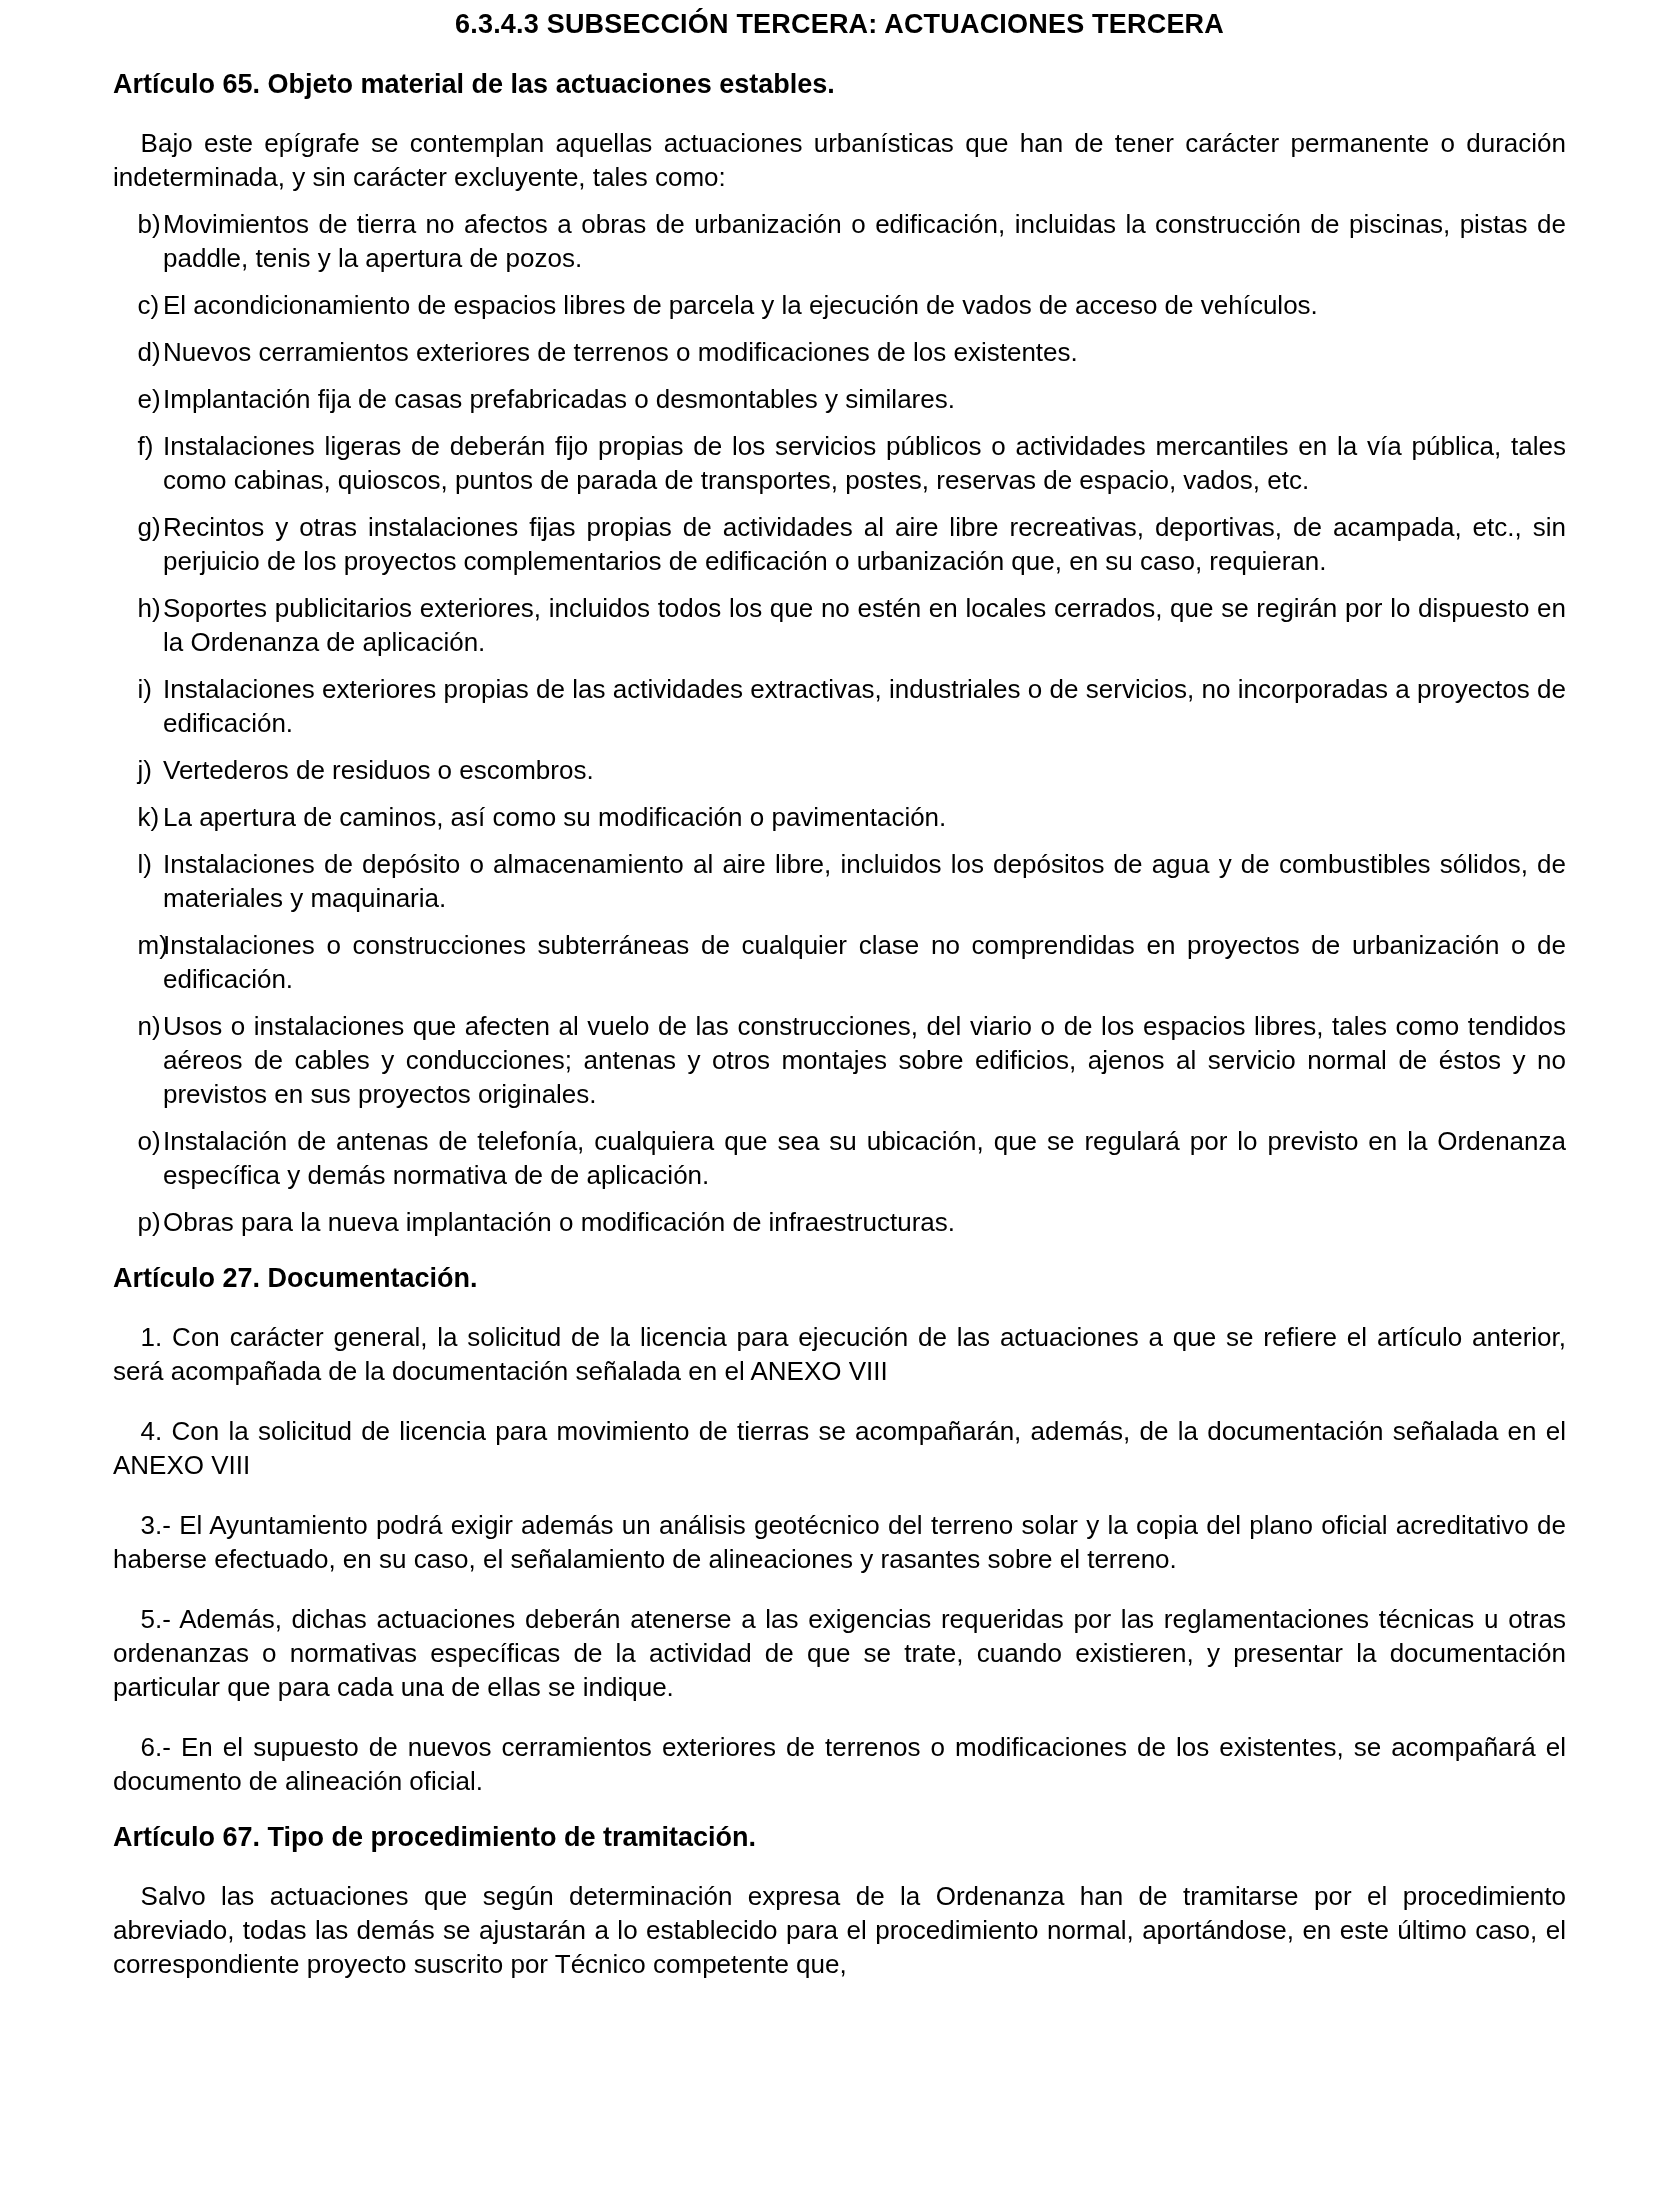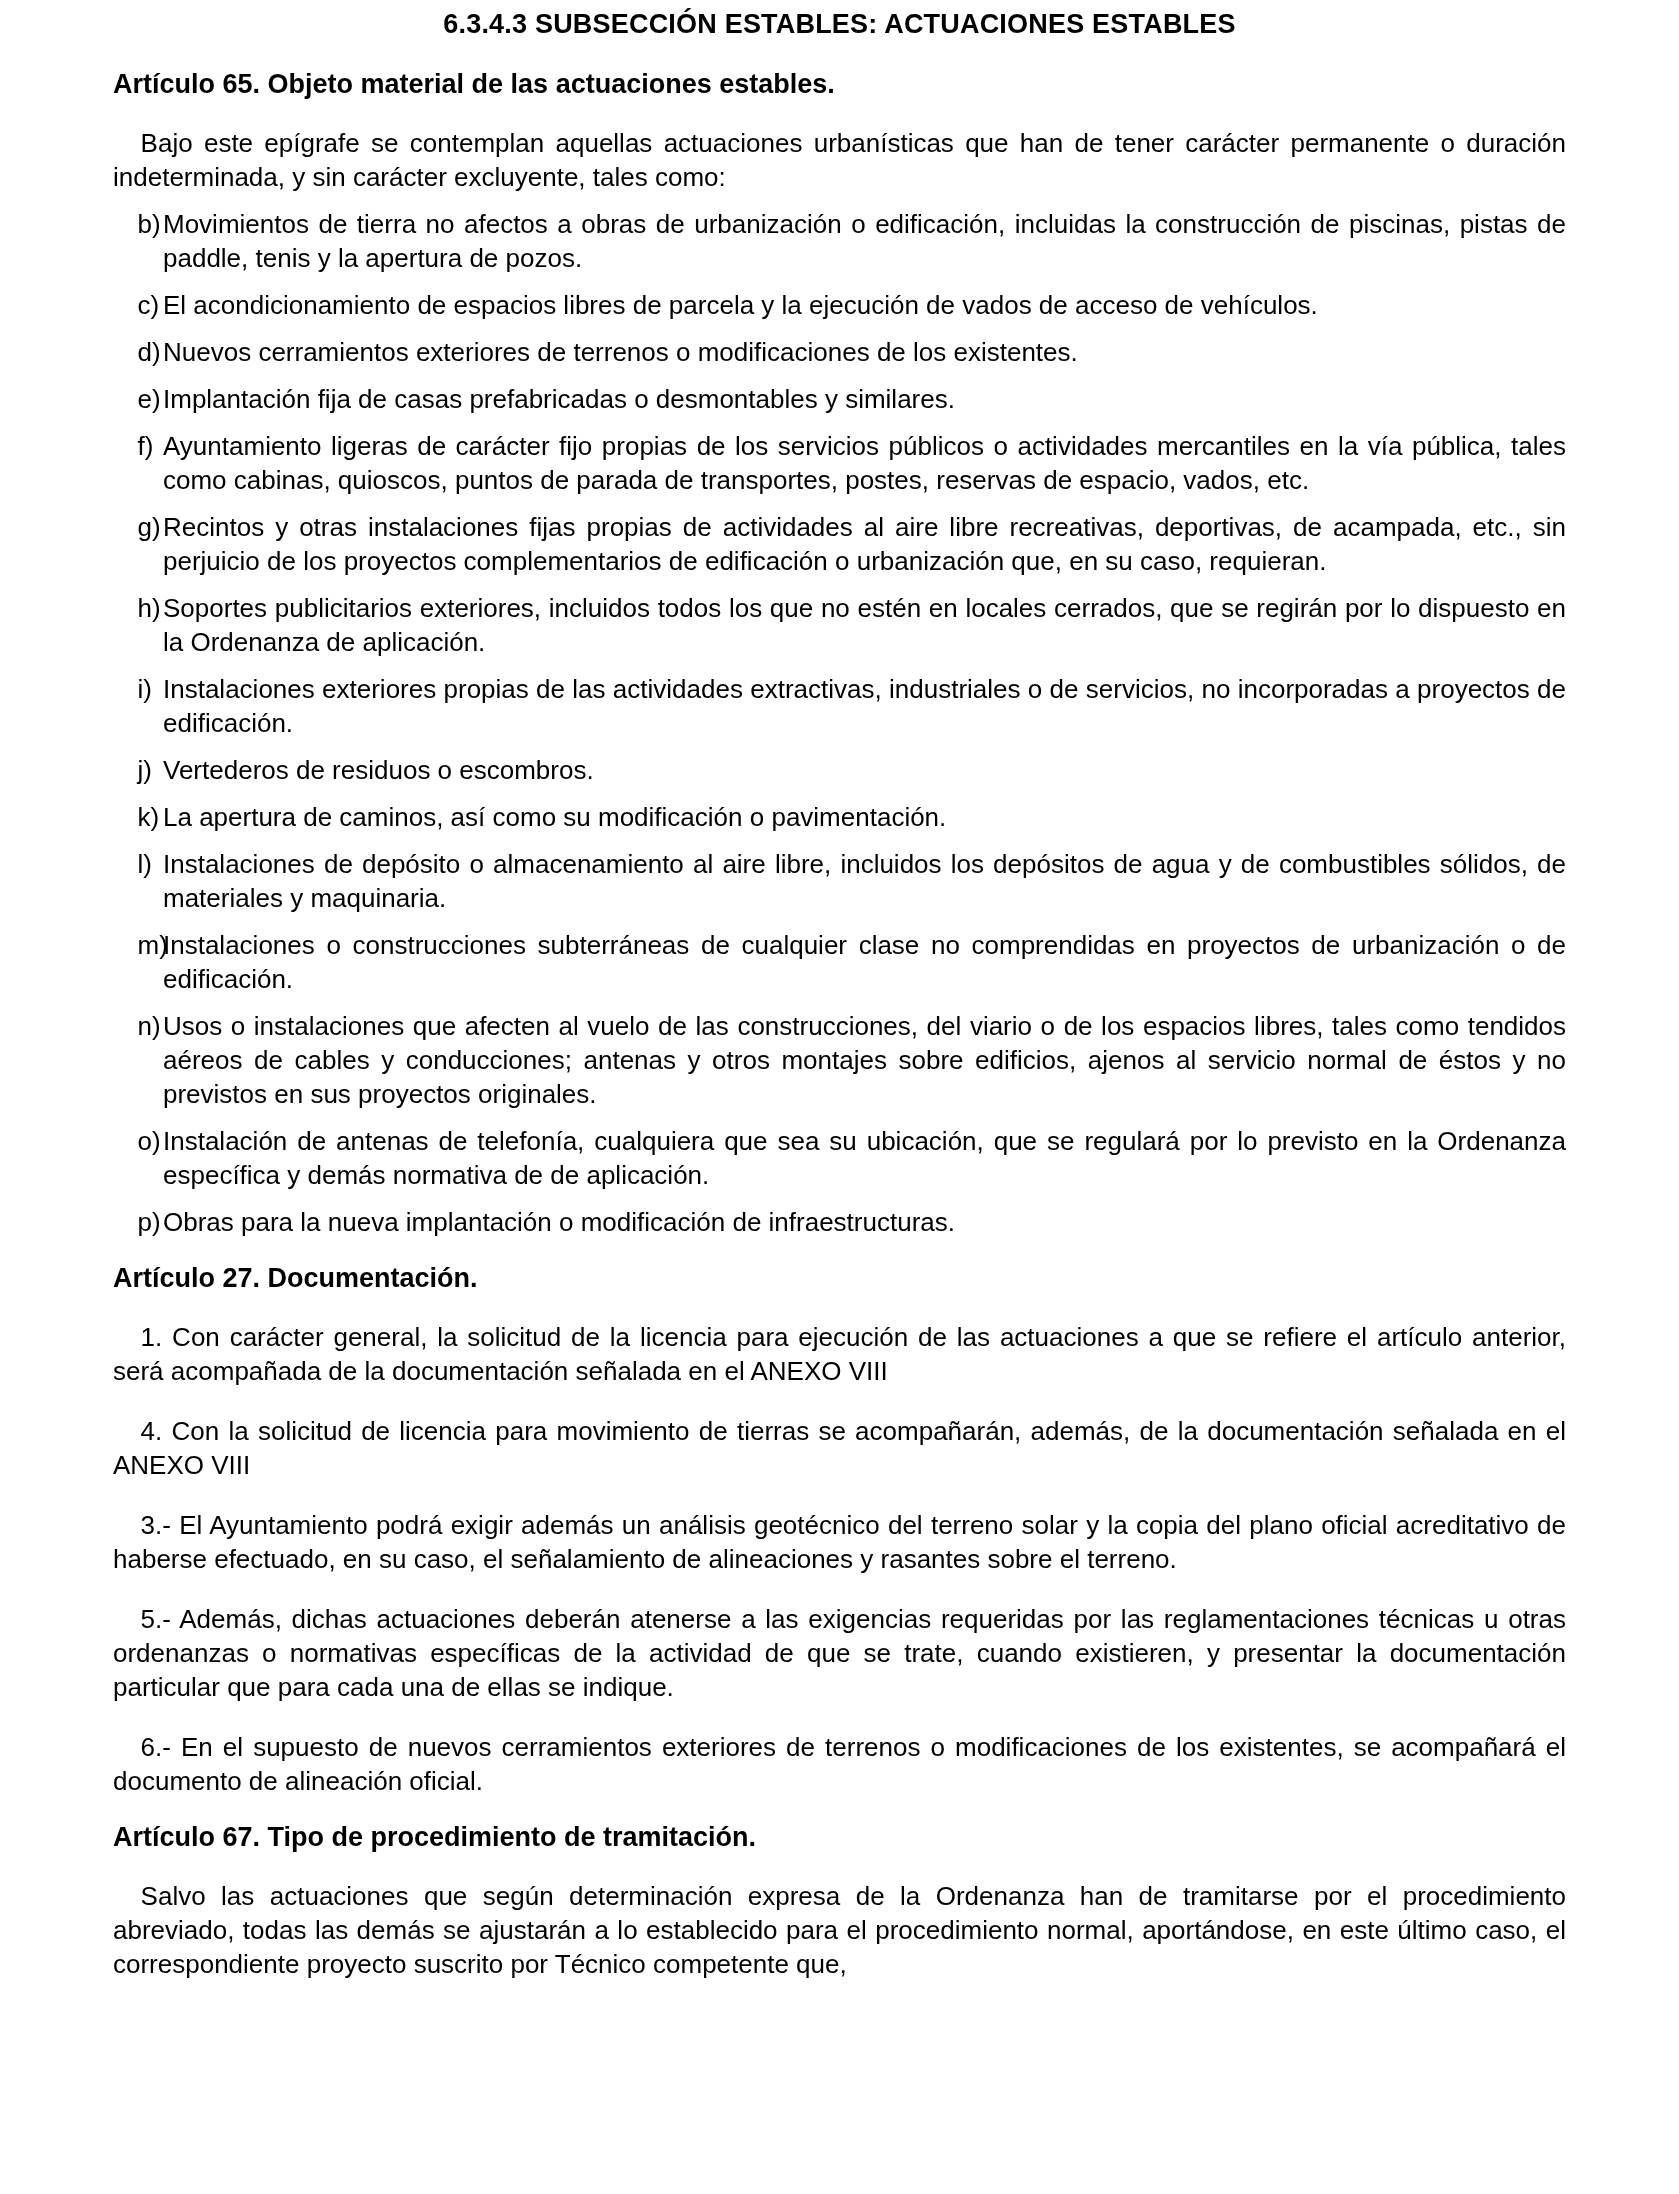--- a/index.html
+++ b/index.html
@@ -62,21 +62,21 @@
   .list-item .text {
     display: block;
     text-align: justify;
   }
 </style>
 </head>
 <body>
 
 <div class="page">
 
-  <h1 class="heading">6.3.4.3 SUBSECCIÓN ESTABLES: ACTUACIONES ESTABLES</h1>
+  <h1 class="heading">6.3.4.3 SUBSECCIÓN TERCERA: ACTUACIONES TERCERA</h1>
 
   <h2 class="article-title">Artículo 65. Objeto material de las actuaciones estables.</h2>
 
   <p class="para indent">Bajo este epígrafe se contemplan aquellas actuaciones urbanísticas que han de tener carácter permanente o duración indeterminada, y sin carácter excluyente, tales como:</p>
 
   <div class="list-item">
     <span class="label">b)</span>
     <span class="text">Movimientos de tierra no afectos a obras de urbanización o edificación, incluidas la construcción de piscinas, pistas de paddle, tenis y la apertura de pozos.</span>
   </div>
   <div class="list-item">
@@ -86,21 +86,21 @@
   <div class="list-item">
     <span class="label">d)</span>
     <span class="text">Nuevos cerramientos exteriores de terrenos o modificaciones de los existentes.</span>
   </div>
   <div class="list-item">
     <span class="label">e)</span>
     <span class="text">Implantación fija de casas prefabricadas o desmontables y similares.</span>
   </div>
   <div class="list-item">
     <span class="label">f)</span>
-    <span class="text">Ayuntamiento ligeras de carácter fijo propias de los servicios públicos o actividades mercantiles en la vía pública, tales como cabinas, quioscos, puntos de parada de transportes, postes, reservas de espacio, vados, etc.</span>
+    <span class="text">Instalaciones ligeras de deberán fijo propias de los servicios públicos o actividades mercantiles en la vía pública, tales como cabinas, quioscos, puntos de parada de transportes, postes, reservas de espacio, vados, etc.</span>
   </div>
   <div class="list-item">
     <span class="label">g)</span>
     <span class="text">Recintos y otras instalaciones fijas propias de actividades al aire libre recreativas, deportivas, de acampada, etc., sin perjuicio de los proyectos complementarios de edificación o urbanización que, en su caso, requieran.</span>
   </div>
   <div class="list-item">
     <span class="label">h)</span>
     <span class="text">Soportes publicitarios exteriores, incluidos todos los que no estén en locales cerrados, que se regirán por lo dispuesto en la Ordenanza de aplicación.</span>
   </div>
   <div class="list-item">

